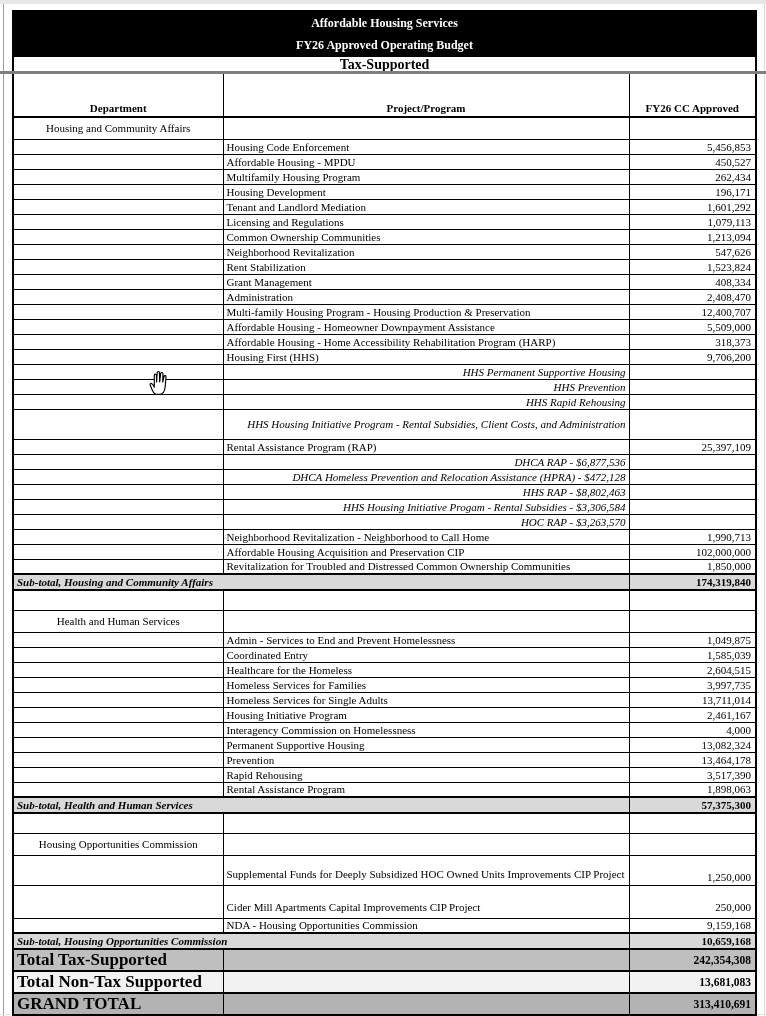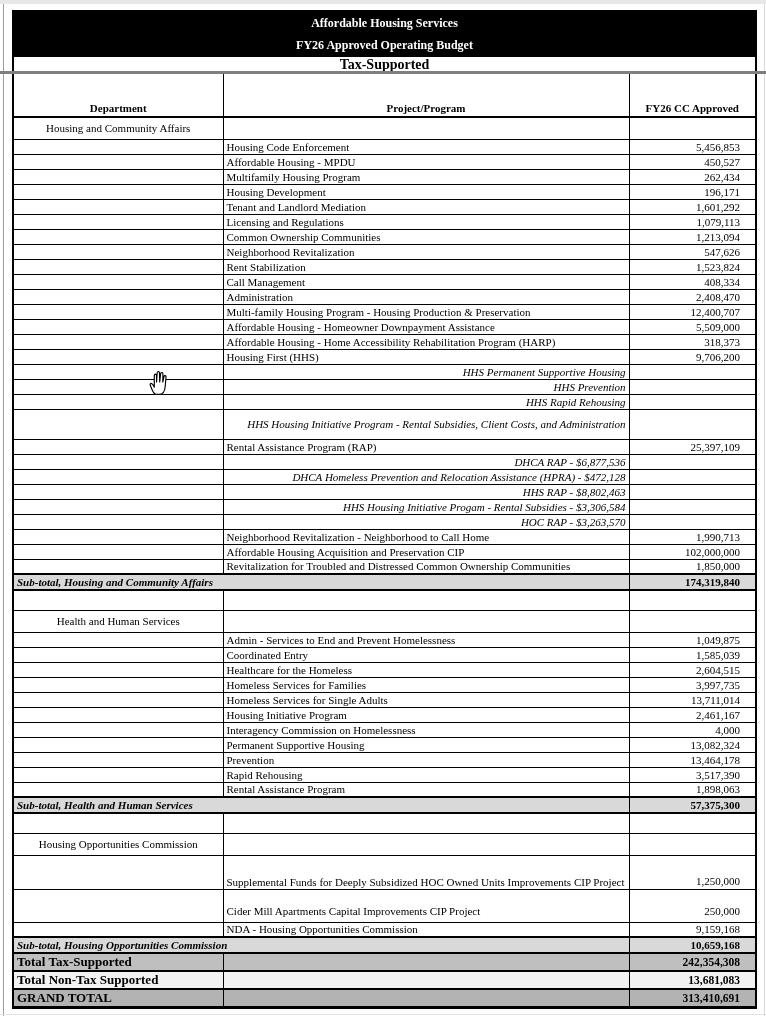--- a/index.html
+++ b/index.html
@@ -36,37 +36,37 @@
   tr.row-data,tr.row-note{height:15px;}
   tr.row-note2{height:30px;}
   tr.row-subtotal{height:16px;}
   tr.row-spacer{height:20px;}
   tr.row-data_top{height:30px;}
   tr.row-data_bottom{height:33px;}
   tr.row-total,tr.row-total_light,tr.row-grand{height:17px;}
 
   .c-dept{text-align:center;font-weight:normal;}
   .c-prog{text-align:left;white-space:nowrap;}
-  .c-amt{text-align:right;padding-right:15px;white-space:nowrap;}
+  .c-amt{text-align:right;padding-right:4px;white-space:nowrap;}
   .c-note{text-align:right;font-style:italic;white-space:nowrap;}
   tr.row-note2 .c-note{white-space:normal;line-height:14px;}
-  tr.row-data_top .c-prog{vertical-align:top;white-space:normal;line-height:14px;padding-top:19px;}
+  tr.row-data_top .c-prog{vertical-align:top;white-space:normal;line-height:14px;padding-top:11px;}
   tr.row-data_top .c-amt{vertical-align:bottom;padding-bottom:2px;}
   tr.row-data_bottom td{vertical-align:bottom;padding-bottom:5px;}
 
   tr.row-subtotal td{background:#d9d9d9;border-top:2px solid #000;border-bottom:2px solid #000;}
   .c-sublabel{font-weight:bold;font-style:italic;text-align:left;white-space:nowrap;margin-left:12px;}
   tr.row-subtotal .c-amt{font-weight:bold;margin-left:20px;}
 
   tr.row-total td{background:#bfbfbf;}
   tr.row-total_light td{background:#f2f2f2;}
   tr.row-grand td{background:#b3b3b3;border-bottom:3px solid #000;}
   tr.row-total td,tr.row-total_light td,tr.row-grand td{border-top:2px solid #000;border-bottom:2px solid #000;}
   tr.row-grand td{border-bottom:3px solid #000000;}
-  .c-totlabel{font-weight:bold;font-size:13px;text-align:left;white-space:nowrap;}
+  .c-totlabel{font-weight:bold;font-size:17px;text-align:left;white-space:nowrap;}
   tr.row-total .c-amt,tr.row-total_light .c-amt,tr.row-grand .c-amt{font-weight:bold;font-size:11.5px;}
 
   .hand-cursor{position:absolute;left:148px;top:369px;z-index:9;}
 </style>
 </head>
 <body>
 
 <div class="edge-top"></div>
 <div class="edge-left"></div>
 <div class="edge-right"></div>
@@ -142,21 +142,21 @@
           <td class="c-prog">Neighborhood Revitalization</td>
           <td class="c-amt">547,626</td>
         </tr>
         <tr class="row-data">
           <td></td>
           <td class="c-prog">Rent Stabilization</td>
           <td class="c-amt">1,523,824</td>
         </tr>
         <tr class="row-data">
           <td></td>
-          <td class="c-prog">Call Management</td>
+          <td class="c-prog">Grant Management</td>
           <td class="c-amt">408,334</td>
         </tr>
         <tr class="row-data">
           <td></td>
           <td class="c-prog">Administration</td>
           <td class="c-amt">2,408,470</td>
         </tr>
         <tr class="row-data">
           <td></td>
           <td class="c-prog">Multi-family Housing Program - Housing Production &amp; Preservation</td>

